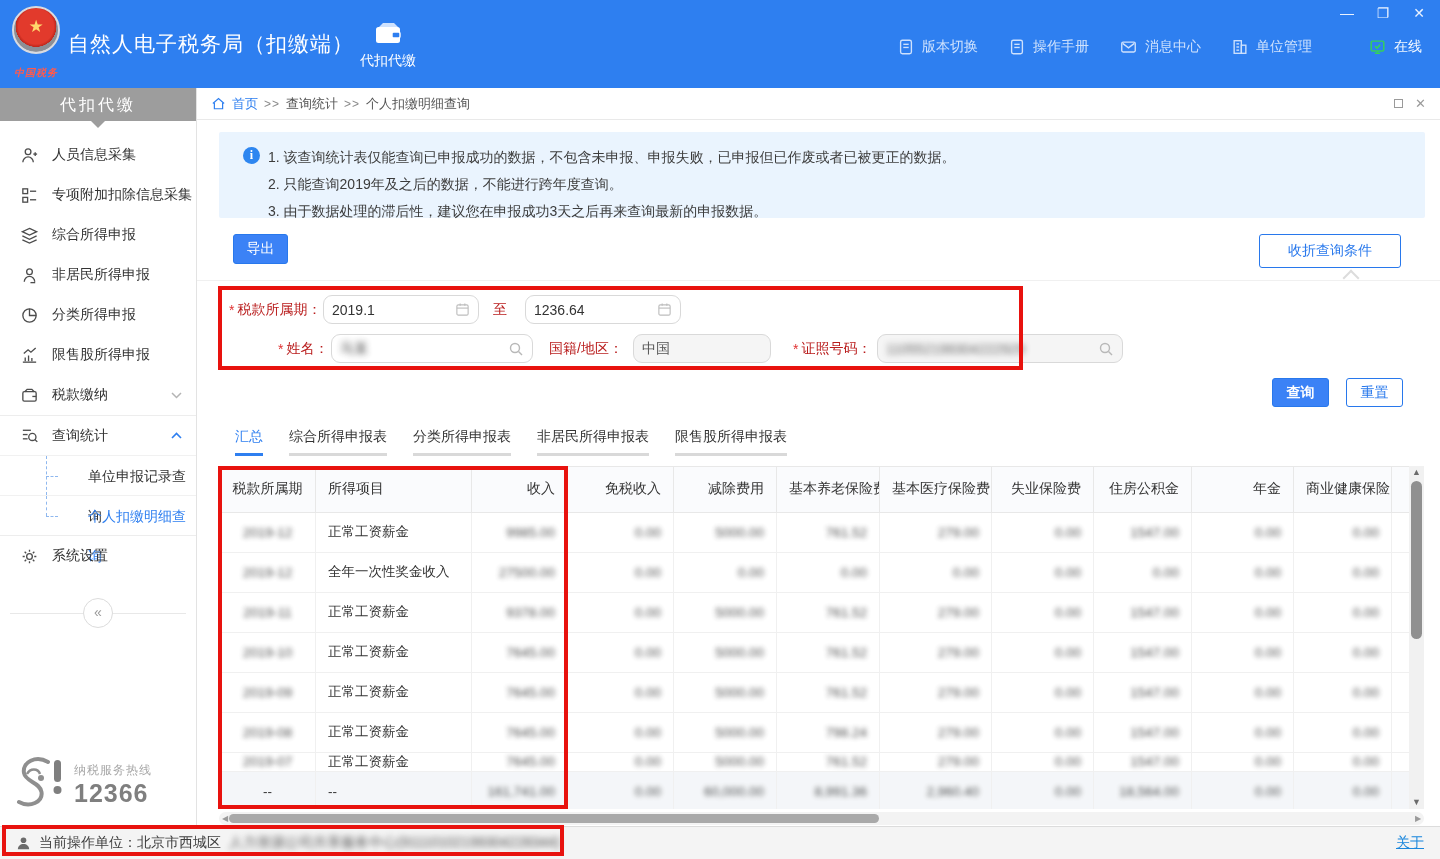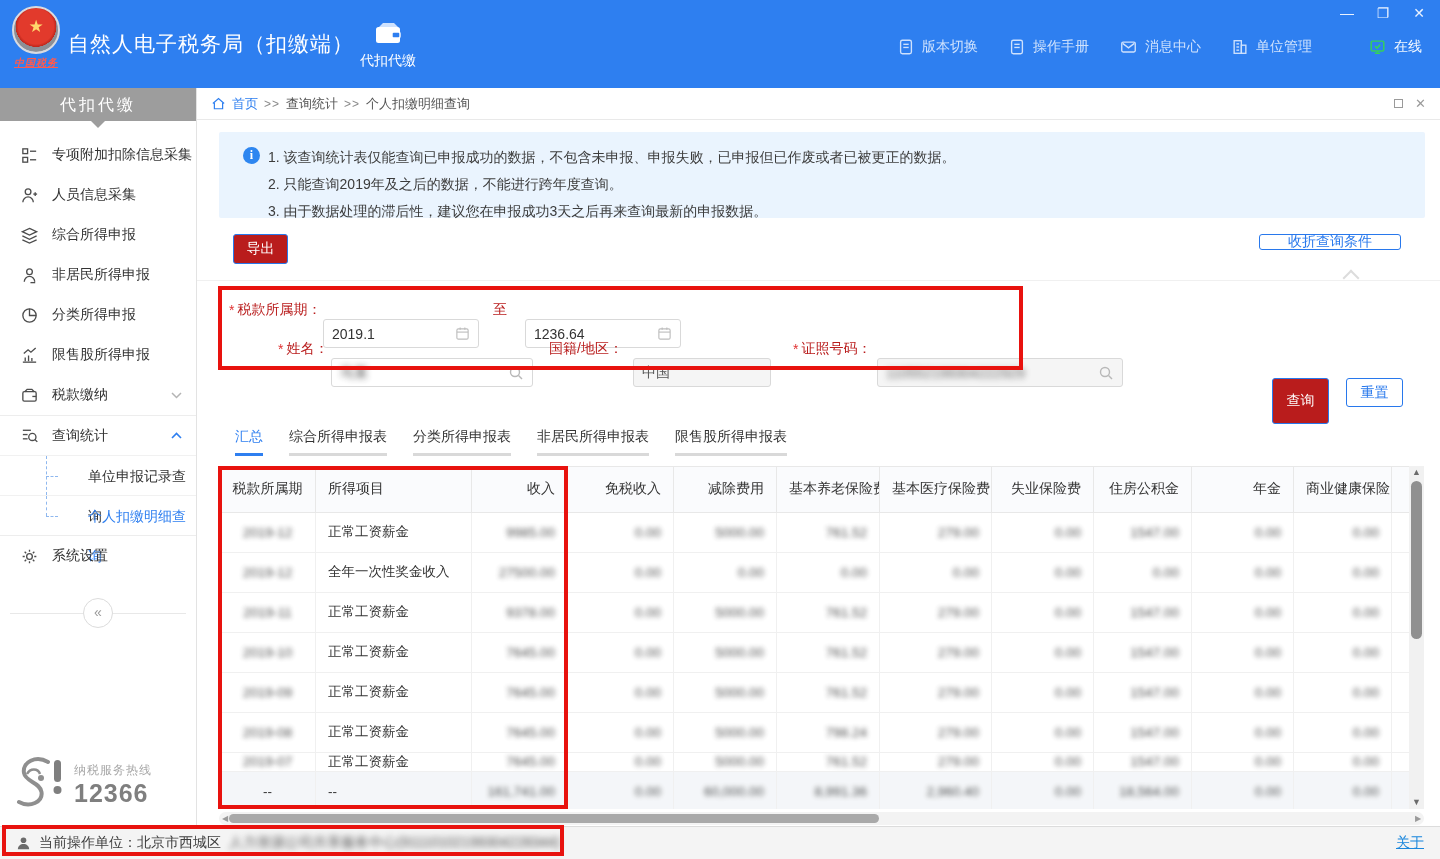--- a/index.html
+++ b/index.html
@@ -12,22 +12,22 @@
     background:#2e7ff0; color:#fff; z-index:5; }
   .win-controls { position:absolute; right:10px; top:4px; display:flex; gap:14px;
     color:#eaf2ff; font-size:14px; }
   .win-btn { width:22px; height:18px; text-align:center; line-height:18px; cursor:pointer; }
   .emblem { position:absolute; left:8px; top:6px; width:56px; text-align:center; }
   .emblem-circle { width:48px; height:48px; margin:0 auto; border-radius:50%;
     background:radial-gradient(circle at 50% 42%, #e23a2c 0 52%, #c0271c 60%, #8c8f96 61% 74%, #b9bcc2 75% 100%);
     border:2px solid #d9dbe0; position:relative; }
   .emblem-star { position:absolute; left:50%; top:40%; transform:translate(-50%,-50%);
     color:#ffd76b; font-size:17px; line-height:1; }
-  .emblem-script { font-size:10px; color:#ff5a4d; font-weight:bold; letter-spacing:1px; margin-top:2px;
-    font-family:"Liberation Serif","DejaVu Serif",serif; font-style:italic;text-decoration:underline; }
+  .emblem-script { font-size:10px; color:#ff5a4d; font-weight:bold; letter-spacing:1px; margin-top:12px;
+    font-family:"Liberation Serif","DejaVu Serif",serif; font-style:italic; }
   .app-title { position:absolute; left:68px; top:0; height:88px; display:flex; align-items:center;
     font-size:21px; letter-spacing:1px; }
   .nav-tab { position:absolute; left:348px; top:14px; width:80px; height:62px;
     display:flex; flex-direction:column; align-items:center; justify-content:center; gap:6px;
     cursor:pointer; }
   .nav-tab-label { font-size:14px; color:#fff; }
   .hdr-menu { position:absolute; right:18px; top:38px; display:flex; align-items:center; gap:30px; }
   .hdr-menu-item { display:flex; align-items:center; gap:7px; font-size:14px; color:#cfe2fd; cursor:pointer; }
   .hdr-menu-item.online { margin-left:26px; color:#f2f8ff; }
 
@@ -82,39 +82,39 @@
   .notice { position:absolute; left:22px; top:44px; width:1206px; height:86px; background:#eaf4fe;
     border-radius:2px; padding:12px 0 0 24px; }
   .notice-row { display:flex; gap:8px; }
   .notice-icon { width:17px; height:17px; border-radius:50%; background:#2e86f0; color:#fff;
     font-size:12px; font-weight:bold; text-align:center; line-height:17px; margin-top:3px;
     font-family:"Liberation Serif",serif; flex:none; }
   .notice-lines { font-size:14px; color:#3c3c3c; line-height:27px; }
 
   .btn { display:inline-flex; align-items:center; justify-content:center; border-radius:3px;
     font-size:14px; cursor:pointer; }
-  .btn-primary { background:#b91c1c; color:#fff; border:1px solid #2878ec; }
+  .btn-primary { background:#3b82f6; color:#fff; border:1px solid #2878ec; }
   .btn-outline { background:#fff; color:#2878ec; border:1px solid #2878ec; }
   .export-btn { position:absolute; left:36px; top:146px; width:55px; height:30px; }
-  .collapse-query-btn { position:absolute; left:1062px; top:146px; width:142px; height:16px; }
+  .collapse-query-btn { position:absolute; left:1062px; top:146px; width:142px; height:34px; }
   .panel-caret { position:absolute; left:1148px; top:184px; width:12px; height:12px;
     border-left:2px solid #dcdcdc; border-top:2px solid #dcdcdc; transform:rotate(45deg); background:#fff; }
   .form-sep { position:absolute; left:0; right:0; top:192px; border-top:1px solid #f0f0f0; }
 
   .form-label { font-size:14px; color:#b91c1c; }
   .req { color:#e03131; margin-right:3px; font-size:14px; }
-  .fld { position:absolute; height:29px; border:1px solid #d9d9d9; border-radius:3px; background:#fff;
-    font-size:14px; color:#333; display:flex; align-items:center; padding:5px 8px;margin-top:24px; }
+  .fld { position:absolute; height:29px; border:1px solid #d9d9d9; border-radius:9px; background:#fff;
+    font-size:14px; color:#333; display:flex; align-items:center; padding:5px 8px; }
   .fld .fld-icon { margin-left:auto; }
   .fld.disabled { background:#f5f5f5; color:#555; }
   .lab { position:absolute; height:29px; display:flex; align-items:center; }
   .blur { filter:blur(3px); opacity:.9; }
   .blur-soft { filter:blur(2.5px); opacity:.85; }
 
-  .query-btn { position:absolute; left:1075px; top:290px; width:57px; height:46px; }
+  .query-btn { position:absolute; left:1075px; top:290px; width:57px; height:29px;font-weight:bold; }
   .reset-btn { position:absolute; left:1149px; top:290px; width:57px; height:29px; }
 
   .tabs { position:absolute; left:38px; top:340px; display:flex; gap:26px; }
   .tab { font-size:14px; color:#333; padding-bottom:7px; border-bottom:3px solid #d9d9d9; cursor:pointer; }
   .tab.active { color:#2e7ff0; border-bottom-color:#2e7ff0; }
 
   
   .table-wrap { position:absolute; left:22px; top:378px; width:1190px; height:343px; overflow:hidden;
     border-top:1px solid #e8e8e8; }
   table.grid { border-collapse:collapse; table-layout:fixed; width:1230px; }
@@ -229,39 +229,39 @@
   </div>
 </div>
 
 <div class="sidebar">
   <div class="sidebar-header">代扣代缴</div>
   <div class="side-list">
 
     <div class="side-item">
       <span>
         <svg width="19" height="19" viewBox="0 0 20 20" fill="none" stroke="#4d4d4d" stroke-width="1.4">
+          <circle cx="8.5" cy="6" r="3"></circle>
+            <path d="M3 17c0-3 2.5-5.5 5.5-5.5S14 14 14 17"></path>
+          <line x1="14" y1="8.5" x2="18" y2="8.5"></line>
+            <line x1="16" y1="6.5" x2="16" y2="10.5"></line>
+        </svg>
+        </span>
+      <span>人员信息采集</span>
+    </div>
+
+    <div class="side-item">
+      <span>
+        <svg width="19" height="19" viewBox="0 0 20 20" fill="none" stroke="#4d4d4d" stroke-width="1.4">
           <rect x="3" y="3" width="5" height="5"></rect>
             <rect x="3" y="12" width="5" height="5"></rect>
           <line x1="10.5" y1="5.5" x2="17" y2="5.5"></line>
             <line x1="10.5" y1="14.5" x2="17" y2="14.5"></line>
         </svg>
         </span>
       <span>专项附加扣除信息采集</span>
-    </div>
-
-    <div class="side-item">
-      <span>
-        <svg width="19" height="19" viewBox="0 0 20 20" fill="none" stroke="#4d4d4d" stroke-width="1.4">
-          <circle cx="8.5" cy="6" r="3"></circle>
-            <path d="M3 17c0-3 2.5-5.5 5.5-5.5S14 14 14 17"></path>
-          <line x1="14" y1="8.5" x2="18" y2="8.5"></line>
-            <line x1="16" y1="6.5" x2="16" y2="10.5"></line>
-        </svg>
-        </span>
-      <span>人员信息采集</span>
     </div>
 
     <div class="side-item">
       <span>
         <svg width="19" height="19" viewBox="0 0 20 20" fill="none" stroke="#4d4d4d" stroke-width="1.4">
           <path d="M10 2.5l7.5 3.5L10 9.5 2.5 6z"></path>
             <path d="M2.5 10.5L10 14l7.5-3.5"></path>
             <path d="M2.5 14.5L10 18l7.5-3.5"></path>
         </svg>
         </span>

